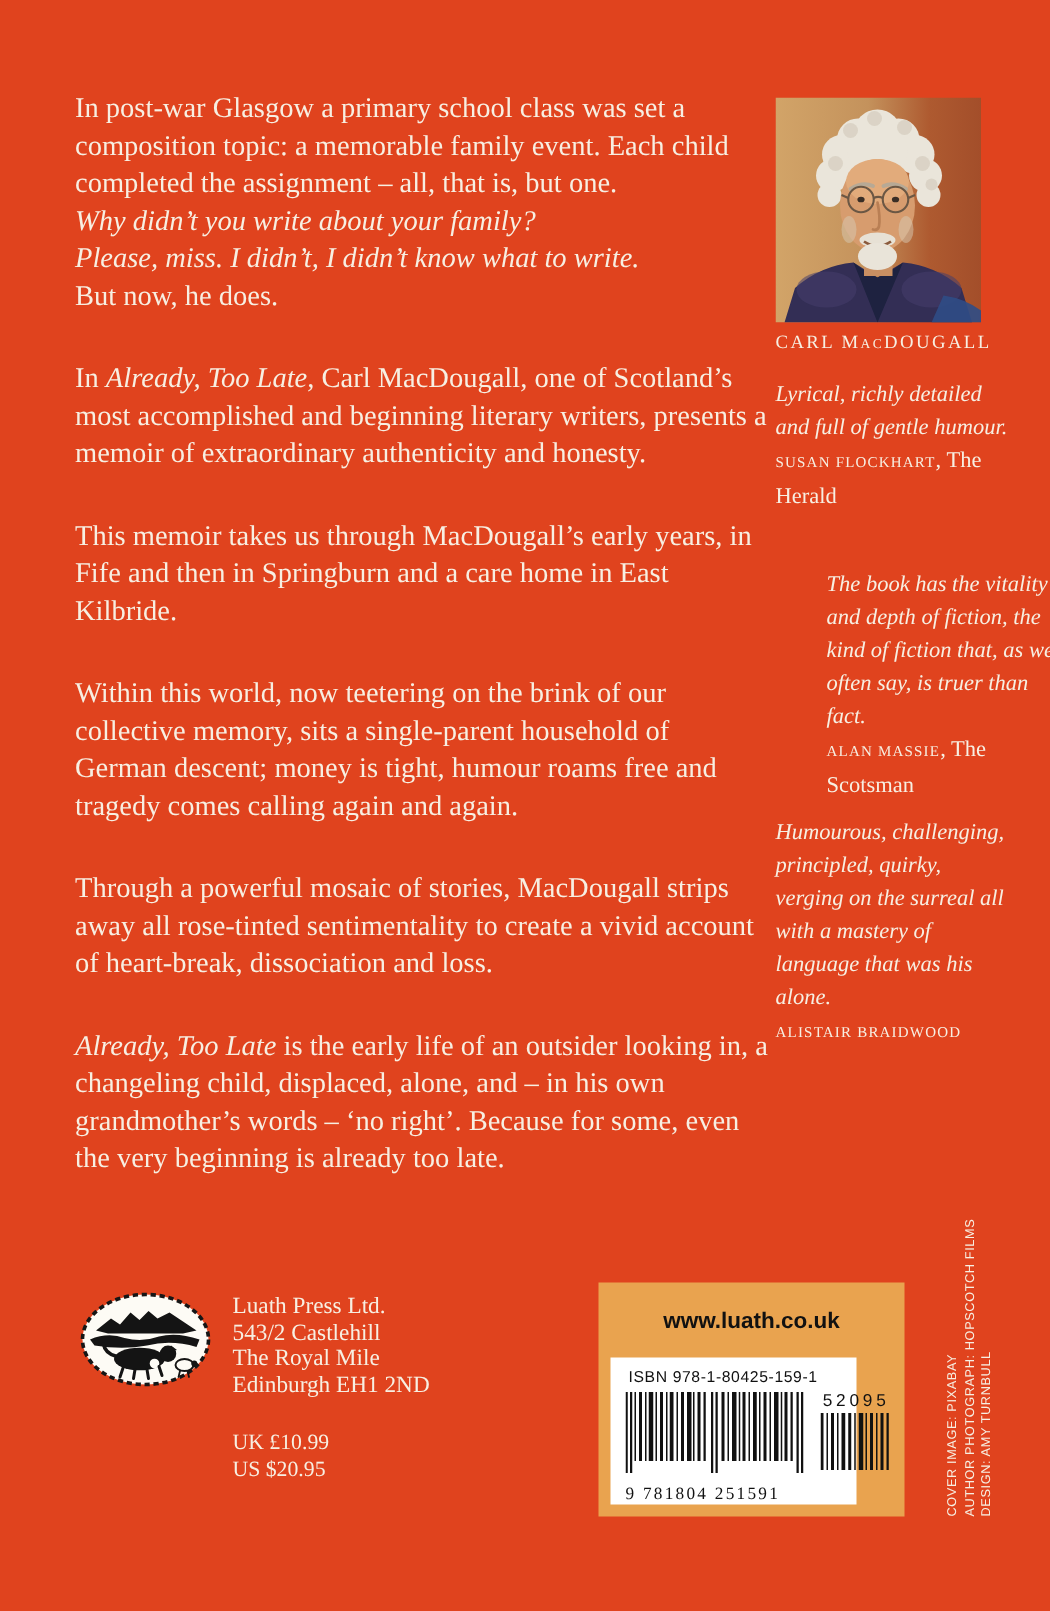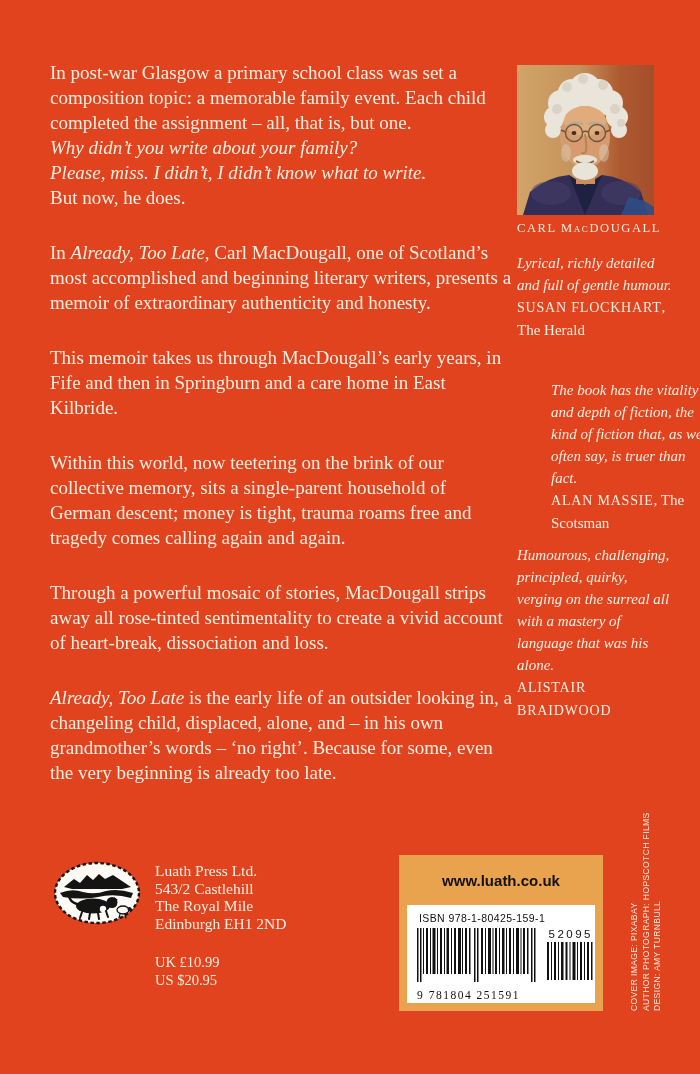--- a/index.html
+++ b/index.html
@@ -28,21 +28,21 @@
     font-size:12.5px;letter-spacing:1.6px;
     font-variant:small-caps;white-space:nowrap;
   }
   .quote{
     position:absolute;left:517px;width:156px;
     font-size:15px;line-height:22px;
   }
   .q1{top:252px;}
   .q2{top:379px;margin-left:34px;}
   .q3{top:544px;}
-  .attr-name{font-size:14px;letter-spacing:0.8px;}
+  .attr-name{font-size:10px;letter-spacing:0.8px;}
   .attr-src{font-size:15px;}
 
   
   .logo{position:absolute;left:52px;top:860px;}
   .address{
     position:absolute;left:155px;top:862px;
     font-size:15.5px;line-height:17.5px;
   }
   .prices{
     position:absolute;left:155px;top:953px;
@@ -53,21 +53,21 @@
   .webbox{
     position:absolute;left:399px;top:855px;width:204px;height:156px;
     background:#E9A34F;
   }
   .website{
     text-align:center;margin-top:17px;
     font-family:"Liberation Sans", sans-serif;font-weight:bold;
     font-size:15px;color:#111111;
   }
   .barcode-box{
-    position:absolute;left:8px;top:50px;width:188px;height:98px;
+    position:absolute;left:8px;top:50px;width:164px;height:98px;
     background:#FFFFFF;color:#111111;
   }
   .isbn-line{
     position:absolute;left:12px;top:7px;
     font-family:"Liberation Sans", sans-serif;
     font-size:10.5px;letter-spacing:0.4px;
   }
   .ean{position:absolute;left:10px;top:23px;}
   .ean-digits{
     font-family:Liberation Serif, serif;
@@ -92,21 +92,21 @@
 </head>
 <body>
 
 <div class="blurb">
   <p><span>In post-war Glasgow a primary school class was set a composition topic: a memorable family event. Each child completed the assignment – all, that is, but one.</span><br>
     <span class="i">Why didn’t you write about your family?</span><br>
     <span class="i">Please, miss. I didn’t, I didn’t know what to write.</span><br>
     <span>But now, he does.</span></p>
   <p><span>In </span><span class="i">Already, Too Late</span><span>, Carl MacDougall, one of Scotland’s most accomplished and beginning literary writers, presents a memoir of extraordinary authenticity and honesty.</span></p>
   <p>This memoir takes us through MacDougall’s early years, in Fife and then in Springburn and a care home in East Kilbride.</p>
-  <p>Within this world, now teetering on the brink of our collective memory, sits a single-parent household of German descent; money is tight, trauma roams free and tragedy comes calling again and again.</p>
+  <p>Within this world, now teetering on the brink of our collective memory, sits a single-parent household of German descent; money is tight, humour roams free and tragedy comes calling again and again.</p>
   <p>Through a powerful mosaic of stories, MacDougall strips away all rose-tinted sentimentality to create a vivid account of heart-break, dissociation and loss.</p>
   <p><span class="i">Already, Too Late</span><span> is the early life of an outsider looking in, a changeling child, displaced, alone, and – in his own grandmother’s words – ‘no right’. Because for some, even the very beginning is already too late.</span></p>
 </div>
 
 <div class="photo-wrap">
   <svg class="photo" viewBox="0 0 137 150" xmlns="http://www.w3.org/2000/svg">
     <defs>
       <linearGradient id="bgg" x1="0" y1="0" x2="1" y2="0">
         <stop offset="0" stop-color="#D2A468"></stop>
         <stop offset="0.45" stop-color="#C4925C"></stop>

